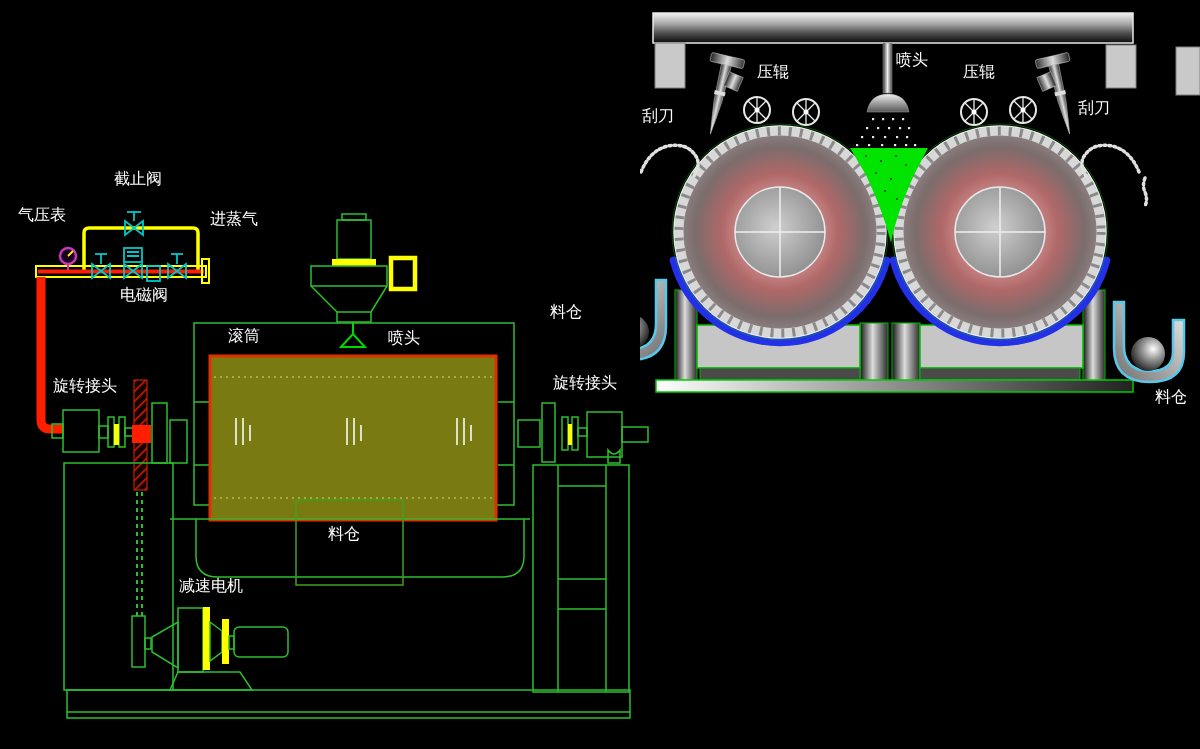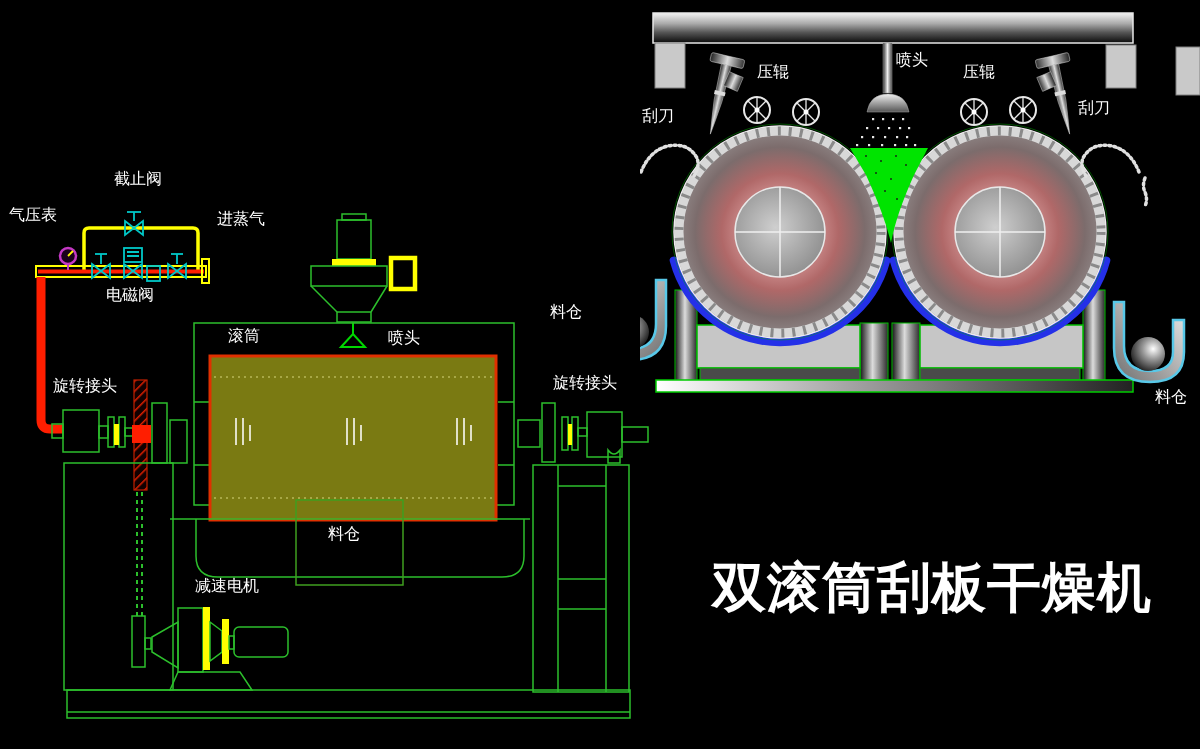--- a/index.html
+++ b/index.html
@@ -341,32 +341,31 @@
       <path class="rib" d="M 641 172 Q 650 150 668 146 Q 688 142 697 158 Q 700 166 694 176"></path>
       <path class="rib" d="M 635 178 q 3 8 0 14 q -3 8 0 14"></path>
     </g>
     <g transform="translate(1780,0) scale(-1,1)">
       <path class="rib" d="M 641 172 Q 650 150 668 146 Q 688 142 697 158 Q 700 166 694 176"></path>
       <path class="rib" d="M 635 178 q 3 8 0 14 q -3 8 0 14"></path>
     </g>
   </svg>
 
   <span class="lbl" style="left:114px;top:170px">截止阀</span>
-  <span class="lbl" style="left:9px;top:206px">气压表</span>
-  <span class="lbl" style="left:217px;top:210px">进蒸气</span>
-  <span class="lbl" style="left:106px;top:286px">电磁阀</span>
+  <span class="lbl" style="left:18px;top:206px">气压表</span>
+  <span class="lbl" style="left:210px;top:210px">进蒸气</span>
+  <span class="lbl" style="left:120px;top:286px">电磁阀</span>
   <span class="lbl" style="left:228px;top:327px">滚筒</span>
   <span class="lbl" style="left:388px;top:329px">喷头</span>
   <span class="lbl" style="left:53px;top:377px">旋转接头</span>
   <span class="lbl" style="left:553px;top:374px">旋转接头</span>
   <span class="lbl" style="left:328px;top:525px">料仓</span>
-  <span class="lbl" style="left:195px;top:577px">减速电机</span>
+  <span class="lbl" style="left:179px;top:577px">减速电机</span>
 
   <span class="lbl" style="left:896px;top:51px">喷头</span>
   <span class="lbl" style="left:757px;top:63px">压辊</span>
   <span class="lbl" style="left:963px;top:63px">压辊</span>
   <span class="lbl" style="left:642px;top:107px">刮刀</span>
   <span class="lbl" style="left:1078px;top:99px">刮刀</span>
   <span class="lbl" style="left:550px;top:303px">料仓</span>
   <span class="lbl" style="left:1155px;top:388px">料仓</span>
 
-  <div id="main-title">双滚筒刮板干燥机</div>
 </div>
 
 </body></html>

